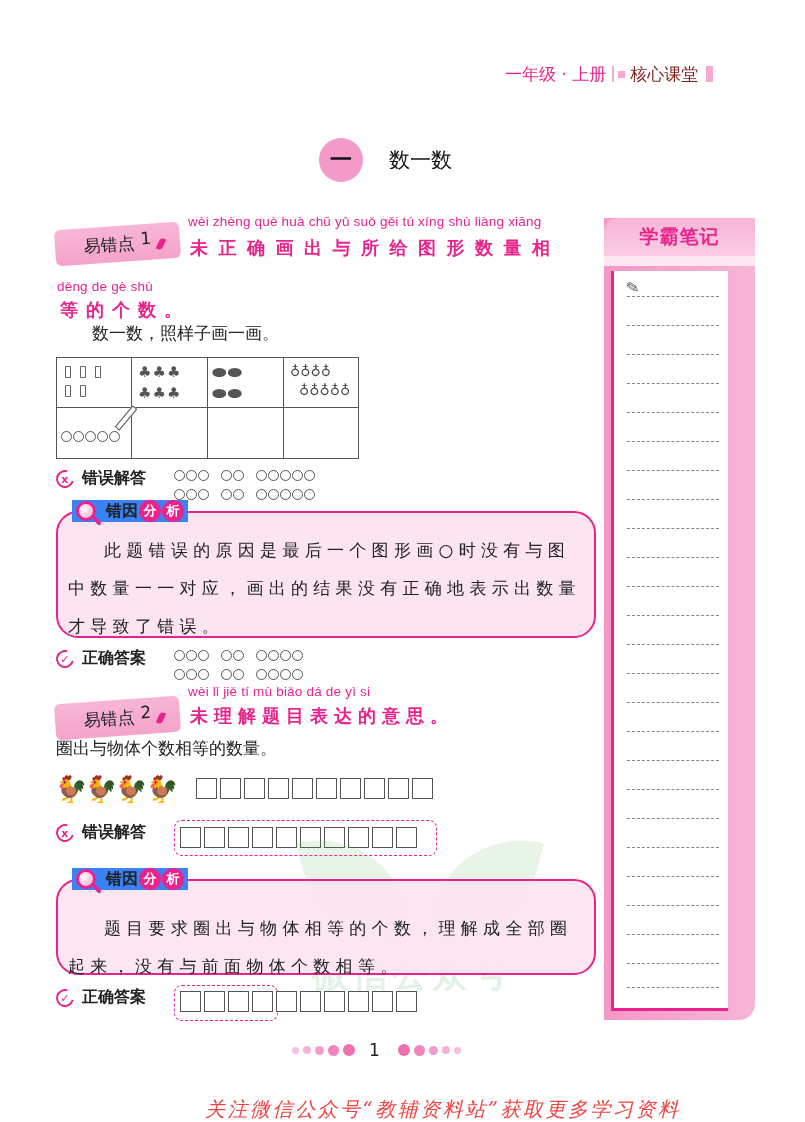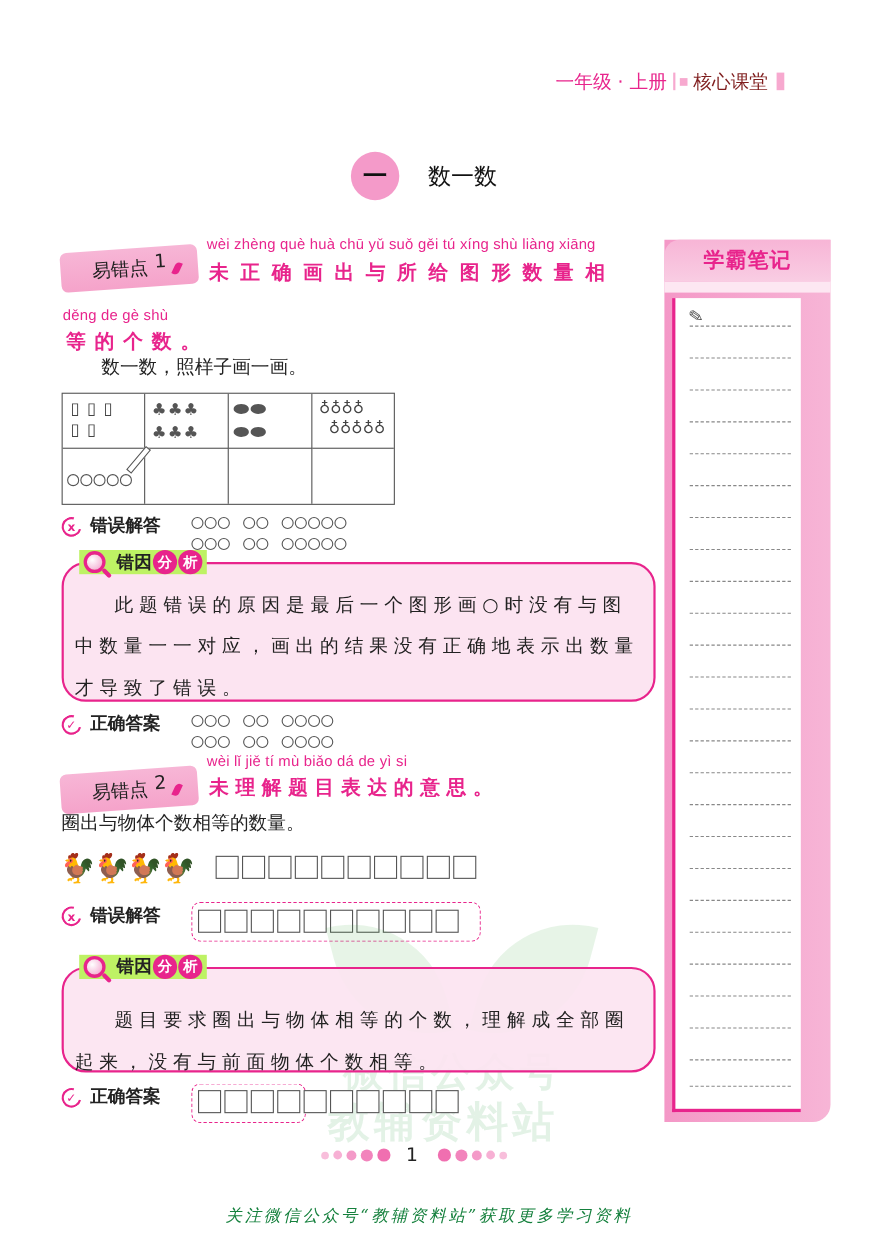--- a/index.html
+++ b/index.html
@@ -38,21 +38,21 @@
   .pic { font-size: 13px; line-height: 15px; position: absolute; color: #444; letter-spacing: 1px; }
   .o { display: inline-block; width: 11px; height: 11px; border: 1.3px solid #555; border-radius: 50%; margin-right: 1px; }
 
   
   .ans-label { display: flex; align-items: center; font-size: 16px; color: #222; font-weight: bold; }
   .ans-icon { width: 18px; height: 18px; border-radius: 50%; border: 2.5px solid #e8248c; border-right-color: transparent; display: flex; align-items: center; justify-content: center; font-size: 11px; color: #e8248c; font-weight: bold; margin-right: 8px; transform: rotate(-30deg); }
   .ans-icon span { transform: rotate(30deg); }
 
   
   .analysis { left: 56px; width: 540px; border: 2px solid #e8248c; border-radius: 22px; background: #fce4f1; }
-  .analysis-head { display: flex; align-items: center; font-size: 16px; font-weight: bold; color: #222; background: #bef264; padding: 0 4px; justify-content: center; }
+  .analysis-head { display: flex; align-items: center; font-size: 16px; font-weight: bold; color: #222; background: #3b82f6; padding: 0 4px; justify-content: center; }
   .mag { width: 20px; height: 20px; border-radius: 50%; border: 3px solid #e8248c; background: radial-gradient(circle at 35% 35%, #fff 0, #f7c5df 60%, #f294c5 100%); position: relative; margin-right: 10px; }
   .mag::after { content: ""; position: absolute; width: 4px; height: 10px; background: #e8248c; right: -6px; bottom: -8px; transform: rotate(-45deg); border-radius: 2px; }
   .pill { display: inline-flex; width: 22px; height: 22px; border-radius: 50%; background: #e8248c; color: #fff; font-size: 13px; align-items: center; justify-content: center; margin-left: 1px; }
   .analysis-text { font-family: "DejaVu Serif", serif; font-size: 17px; color: #222; letter-spacing: 5.3px; line-height: 38px; padding: 0 10px; }
 
   .boxes { display: flex; gap: 3px; }
   .bx { width: 21px; height: 21px; border: 1.8px solid #555; background: #fff; }
 
   .dotted-oval { border: 1.5px dashed #e8248c; border-radius: 8px; }
 
@@ -69,21 +69,21 @@
   .wm .leaf1 { position: absolute; left: 0; top: 0; width: 90px; height: 120px; background: #4caf50; border-radius: 0 90px 0 90px; transform: rotate(-15deg); }
   .wm .leaf2 { position: absolute; right: 0; top: 0; width: 90px; height: 120px; background: #4caf50; border-radius: 90px 0 90px 0; transform: rotate(15deg); }
   .wm .w1 { position: absolute; left: 2px; top: 120px; font-size: 36px; font-weight: bold; color: #2e9e46; letter-spacing: 4px; white-space: nowrap; }
   .wm .w2 { position: absolute; left: -12px; top: 165px; font-size: 38px; font-weight: bold; color: #2e9e46; letter-spacing: 4px; white-space: nowrap; }
 
   
   .pagenum { left: 292px; top: 1040px; display: flex; align-items: center; gap: 4px; }
   .dot { border-radius: 50%; background: #f06fb0; }
   .pagenum .num { font-size: 17px; color: #222; margin: 0 14px 0 10px; }
 
-  .footer { left: 205px; top: 1096px; font-size: 15px; color: #15803d; font-family: "DejaVu Serif", serif; letter-spacing: 2.5px; font-style: italic; }
+  .footer { left: 205px; top: 1096px; font-size: 20px; color: #ef4444; font-family: "DejaVu Serif", serif; letter-spacing: 2.5px; font-style: italic; }
 </style>
 </head>
 <body>
 
 <div class="abs header">
   <span class="grade">一年级 · 上册</span>
   <span class="sep"></span>
   <span class="sq"></span>
   <span class="course">核心课堂</span>
   <span class="endbar"></span>
@@ -222,21 +222,20 @@
     <span class="bx"></span>
     <span class="bx"></span>
     <span class="bx"></span>
     <span class="bx"></span>
 </div>
 
 <div class="abs wm">
   <div class="leaf1"></div>
   <div class="leaf2"></div>
   <div class="w1">微信公众号</div>
-  <div class="w2">教辅资料站</div>
 </div>
 
 <div class="abs analysis" style="top:879px;height:96px;background:rgba(252,228,241,0.92);">
   <div class="abs analysis-head" style="left:14px;top:-13px;">
     <span class="mag"></span>
     <span>错因</span>
     <span class="pill">分</span>
       <span class="pill">析</span>
   </div>
   <div class="analysis-text" style="padding-top:28px;text-indent:36px;">题目要求圈出与物体相等的个数，理解成全部圈起来，没有与前面物体个数相等。</div>

